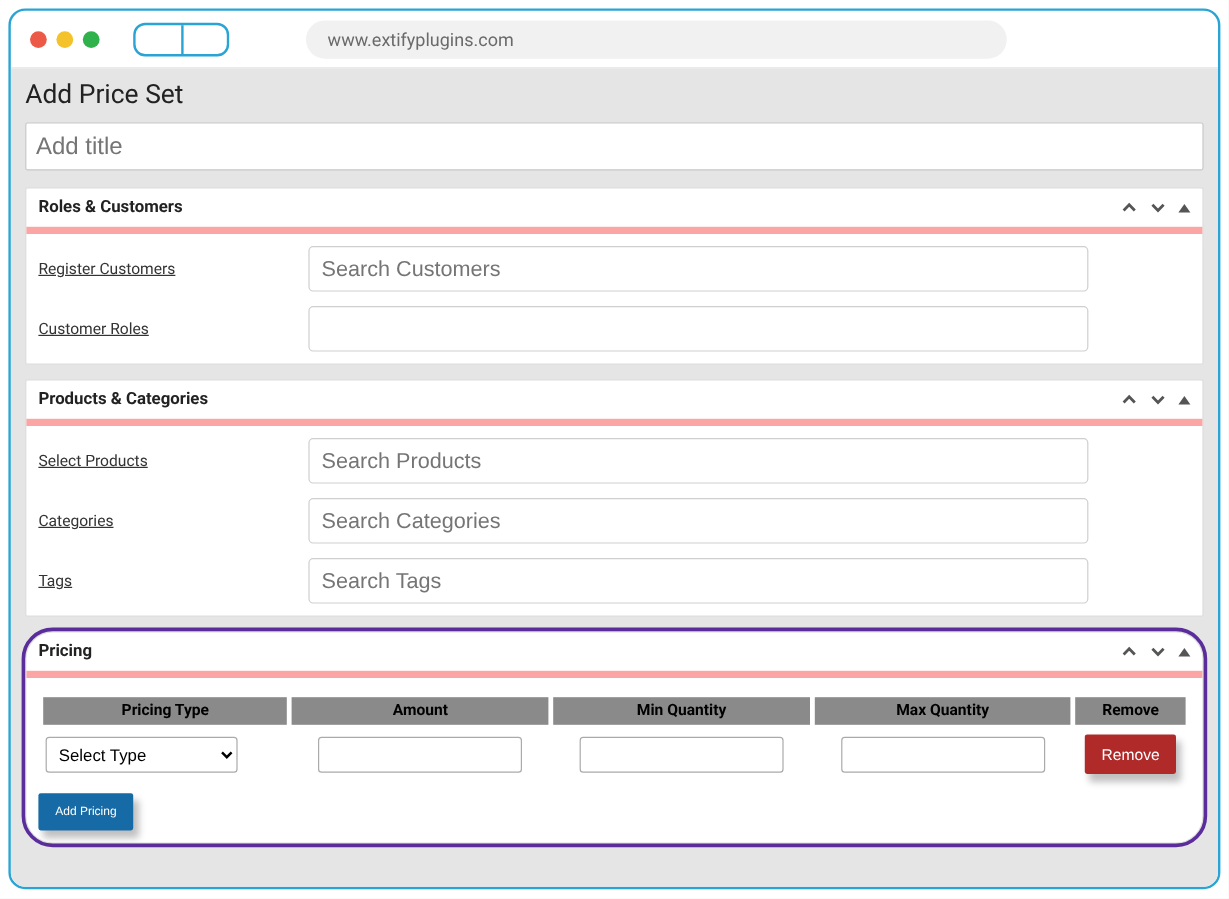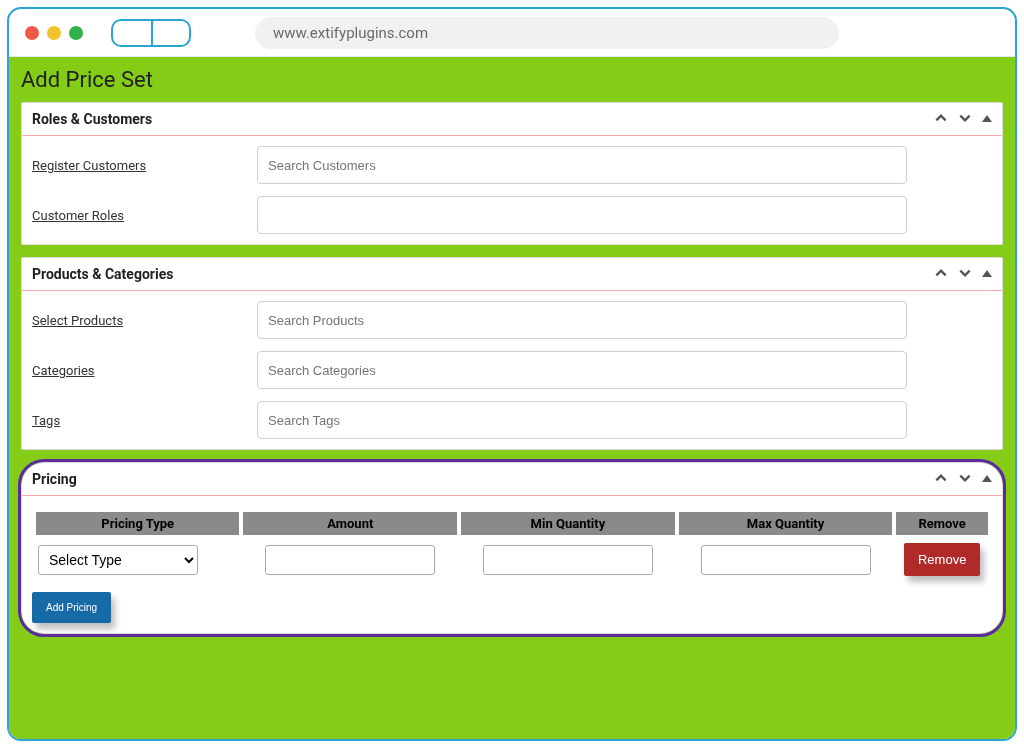--- a/index.html
+++ b/index.html
@@ -53,21 +53,21 @@
     height: 32px;
     background: #f1f1f1;
     border-radius: 16px;
     display:flex; align-items:center;
     padding: 0 18px;
     color:#6a6a6a;
     font-size: 15px;
     text-align: center;
   }
   .page {
-    background:#84cc16;
+    background:#e5e5e5;
     height: calc(100% - 48px);
     padding: 6px 4px;
     overflow: hidden;
   }
   .page-title {
     font-size: 22px;
     font-weight: 400;
     color:#222;
     padding: 4px 8px 10px 8px;
   }
@@ -89,23 +89,23 @@
     margin: 0 8px 12px 8px;
     border-radius:2px;
   }
   .panel.highlight {
     outline: 3px solid #5a2d9a;
     outline-offset: 0px;
     border-radius: 23px;
   }
   .panel-header {
     display:flex;
-    align-items:flex-start;
+    align-items:center;
     padding: 8px 10px;
-    border-bottom:1px solid #fca5a5;
+    border-bottom:6px solid #fca5a5;
   }
   .panel-header h3 {
     font-size: 14px;
     font-weight: 700;
     color:#222;
     flex:1;
   }
   .panel-controls {
     display:flex;
     gap:10px;
@@ -127,21 +127,21 @@
     font-size: 13px;
     color:#333;
     text-decoration:underline;
   }
   .field-input {
     flex: 0 0 650px;
     height: 38px;
     border:1px solid #cfcfcf;
     border-radius:4px;
     padding: 0 10px;
-    font-size:13px;
+    font-size:18px;
     color:#888;
     background:#fff;
     outline:none;
   }
   .pricing-table {
     width:100%;
     border-collapse: separate;
     border-spacing: 4px 6px;
   }
   .pricing-table th {
@@ -207,20 +207,21 @@
       <div class="dot green"></div>
     </div>
     <div class="pill"></div>
     <div class="url-bar">
       <span>www.extifyplugins.com</span>
     </div>
   </div>
 
   <div class="page">
     <div class="page-title">Add Price Set</div>
+    <input class="title-input" type="text" placeholder="Add title" style="">
 
     
     <div class="panel">
       <div class="panel-header">
         <h3>Roles &amp; Customers</h3>
         <div class="panel-controls">
           <span class="chev">
               <svg viewBox="0 0 12 12">
                 <polyline points="2,8 6,4 10,8"></polyline>
               </svg>

